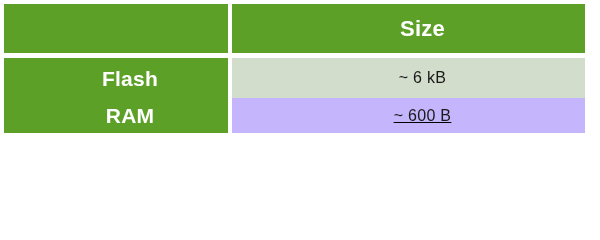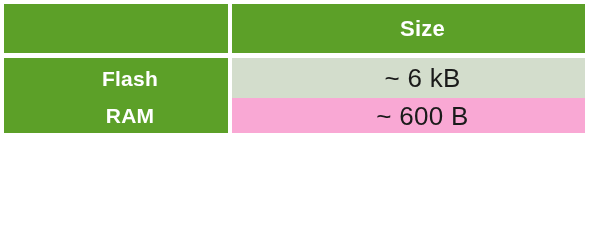--- a/index.html
+++ b/index.html
@@ -66,27 +66,27 @@
     color: #ffffff;
     font-weight: bold;
     font-size: 21px;
     letter-spacing: 0.2px;
     line-height: 1;
   }
 
   .value-text {
     color: #1a1a1a;
     font-weight: normal;
-    font-size: 26px;
+    font-size: 16px;
     line-height: 1;
     letter-spacing: 0.3px;
   }
 
   .tint-1 { background: #d3ddcc; }
-  .tint-2 { background: #f9a8d4; }
+  .tint-2 { background: #c4b5fd; text-decoration: underline; }
 
   .empty-cell { }
 </style>
 </head>
 <body>
 
 <div class="table-wrap">
 
   <div class="row row-header">
     <div class="cell col-label green empty-cell">

